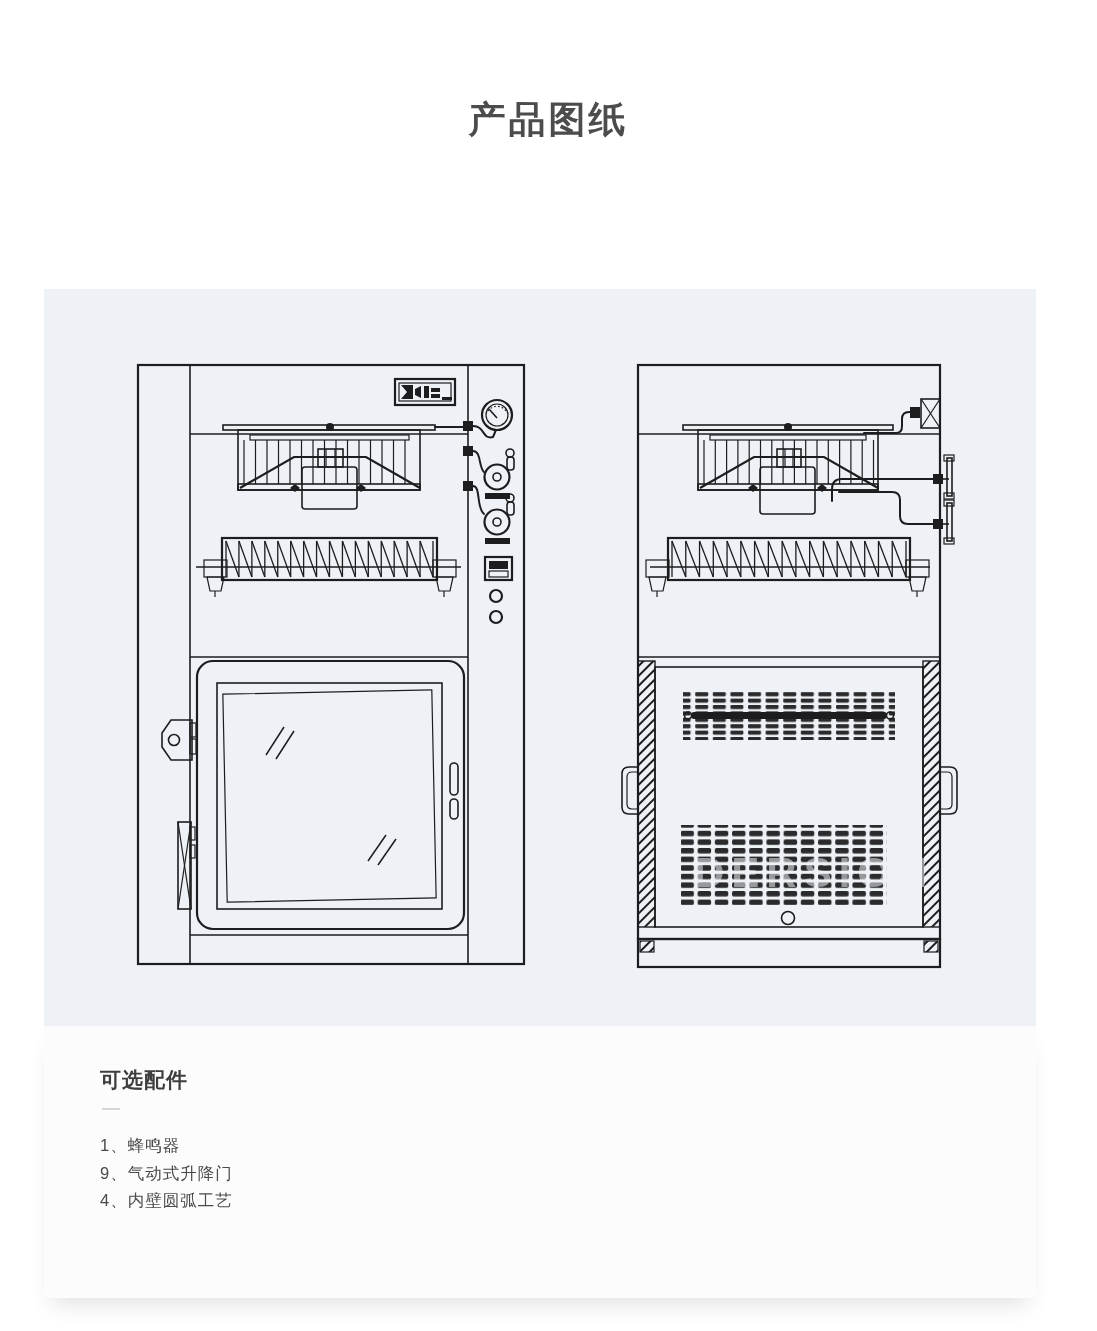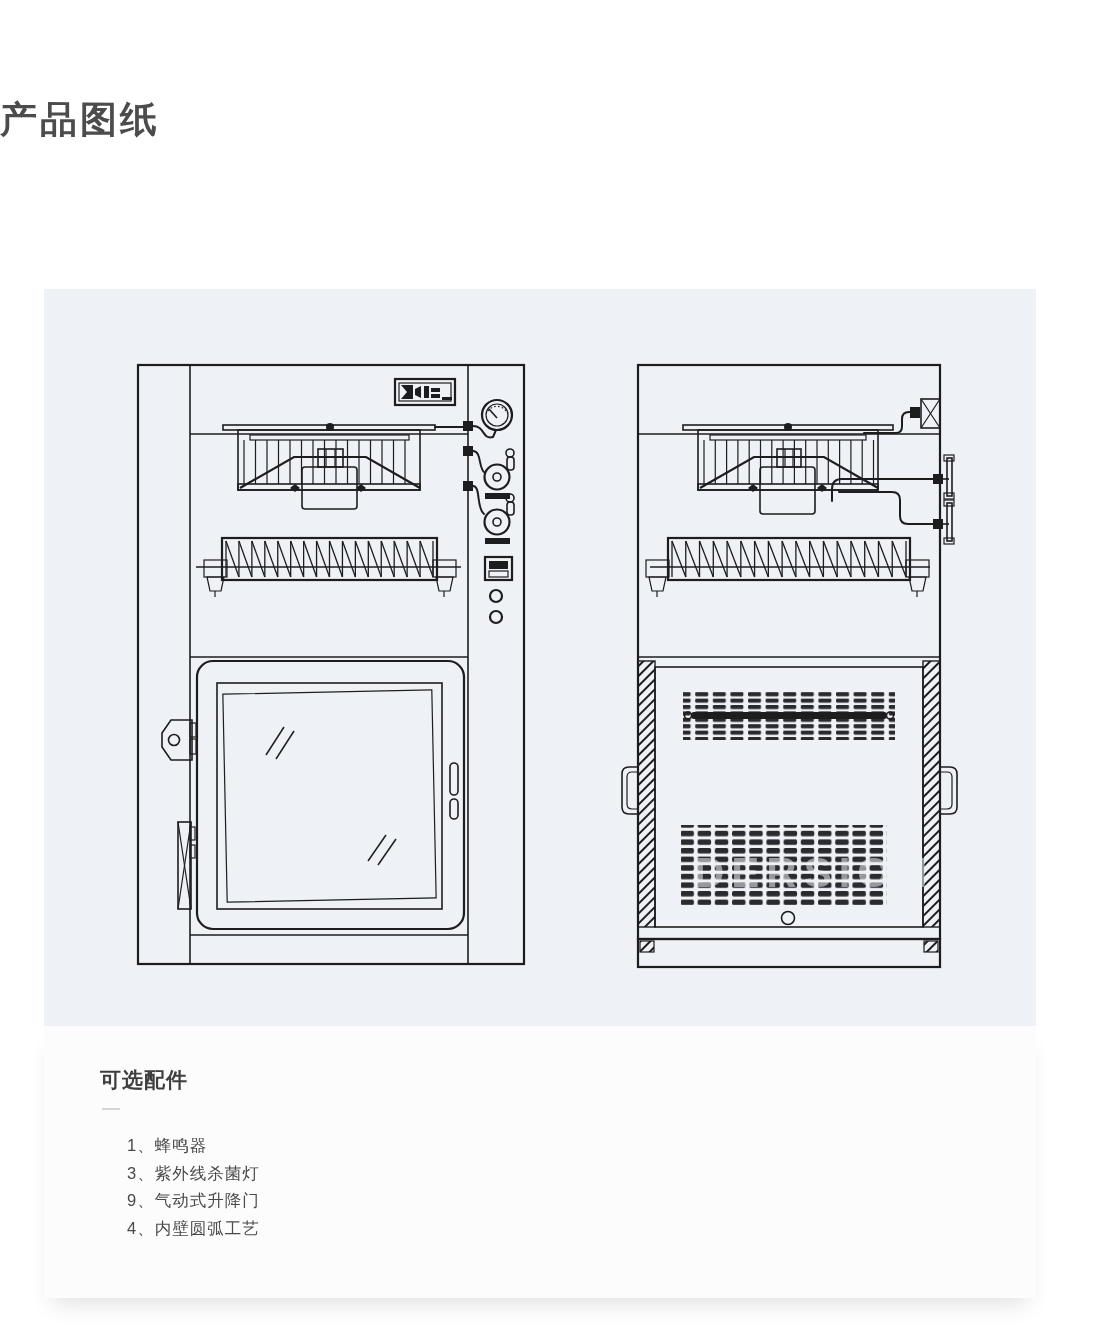--- a/index.html
+++ b/index.html
@@ -1,36 +1,36 @@
 <!DOCTYPE html>
 <html><head>
 <meta charset="utf-8">
 <style>
   html,body{margin:0;padding:0;}
   body{
     width:1097px;height:1331px;position:relative;background:#ffffff;
     font-family:"Liberation Sans","DejaVu Sans",sans-serif;overflow:hidden;
   }
   .page-title{
-    margin:0;padding-top:95px;text-align:left;
+    margin:0;padding-top:95px;text-align:center;
     font-size:37px;font-weight:bold;color:#4c4c4c;letter-spacing:3px;
   }
   .panel{
     position:absolute;left:44px;top:289px;width:992px;height:749px;
     background:#eef1f5;
   }
   .card{
     position:absolute;left:44px;top:1026px;width:992px;height:272px;
     background:#fcfcfd;box-sizing:border-box;padding:40px 0 4px 56px;
     box-shadow:0 14px 22px -8px rgba(0,0,0,.12);
   }
   .card h2{margin:0;font-size:21px;font-weight:bold;color:#3e3e3e;letter-spacing:1px;}
   .divider{width:18px;height:2px;background:#d6d6d6;margin:14px 0 0 2px;}
   .acc-list{margin:22px 0 0 0;padding:0;list-style:none;}
-  .acc-list li{font-size:16.5px;color:#4a4a4a;line-height:27.5px;letter-spacing:1px;margin-left:27px;}
+  .acc-list li{font-size:16.5px;color:#4a4a4a;line-height:27.5px;letter-spacing:1px;}
   
   .o{fill:none;stroke:#1d1d1f;stroke-width:2.2;}
   .m{fill:none;stroke:#1d1d1f;stroke-width:1.6;}
   .t{fill:none;stroke:#1d1d1f;stroke-width:1.2;}
   .k{fill:#1d1d1f;stroke:none;}
   .p{fill:none;stroke:#1d1d1f;stroke-width:2;stroke-linecap:round;stroke-linejoin:round;}
   .wm{font-size:42px;font-weight:bold;letter-spacing:7px;fill:#eef1f5;opacity:.55;}
 </style>
 </head>
 <body>
@@ -369,17 +369,16 @@
       </g>
     </g>
   </svg>
 </section>
 
 <section class="card">
   <h2>可选配件</h2>
   <div class="divider"></div>
   <ul class="acc-list">
     <li>1、蜂鸣器</li>
-    <li>3、紫外线杀菌灯</li>
     <li>9、气动式升降门</li>
     <li>4、内壁圆弧工艺</li>
   </ul>
 </section>
 
 </body></html>

